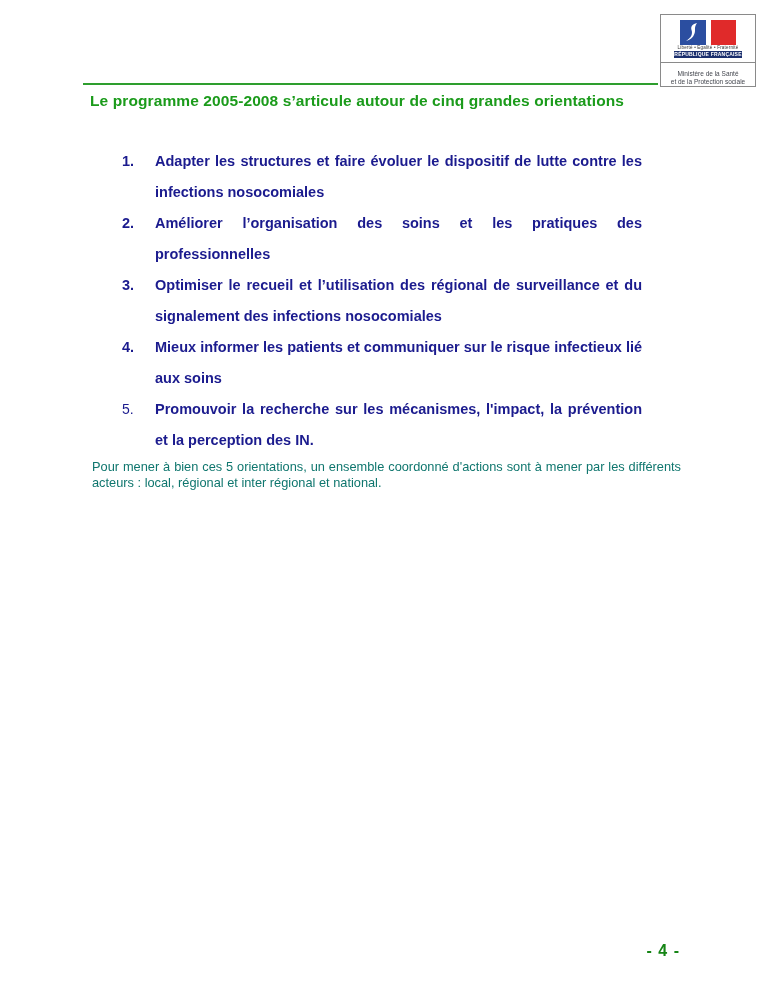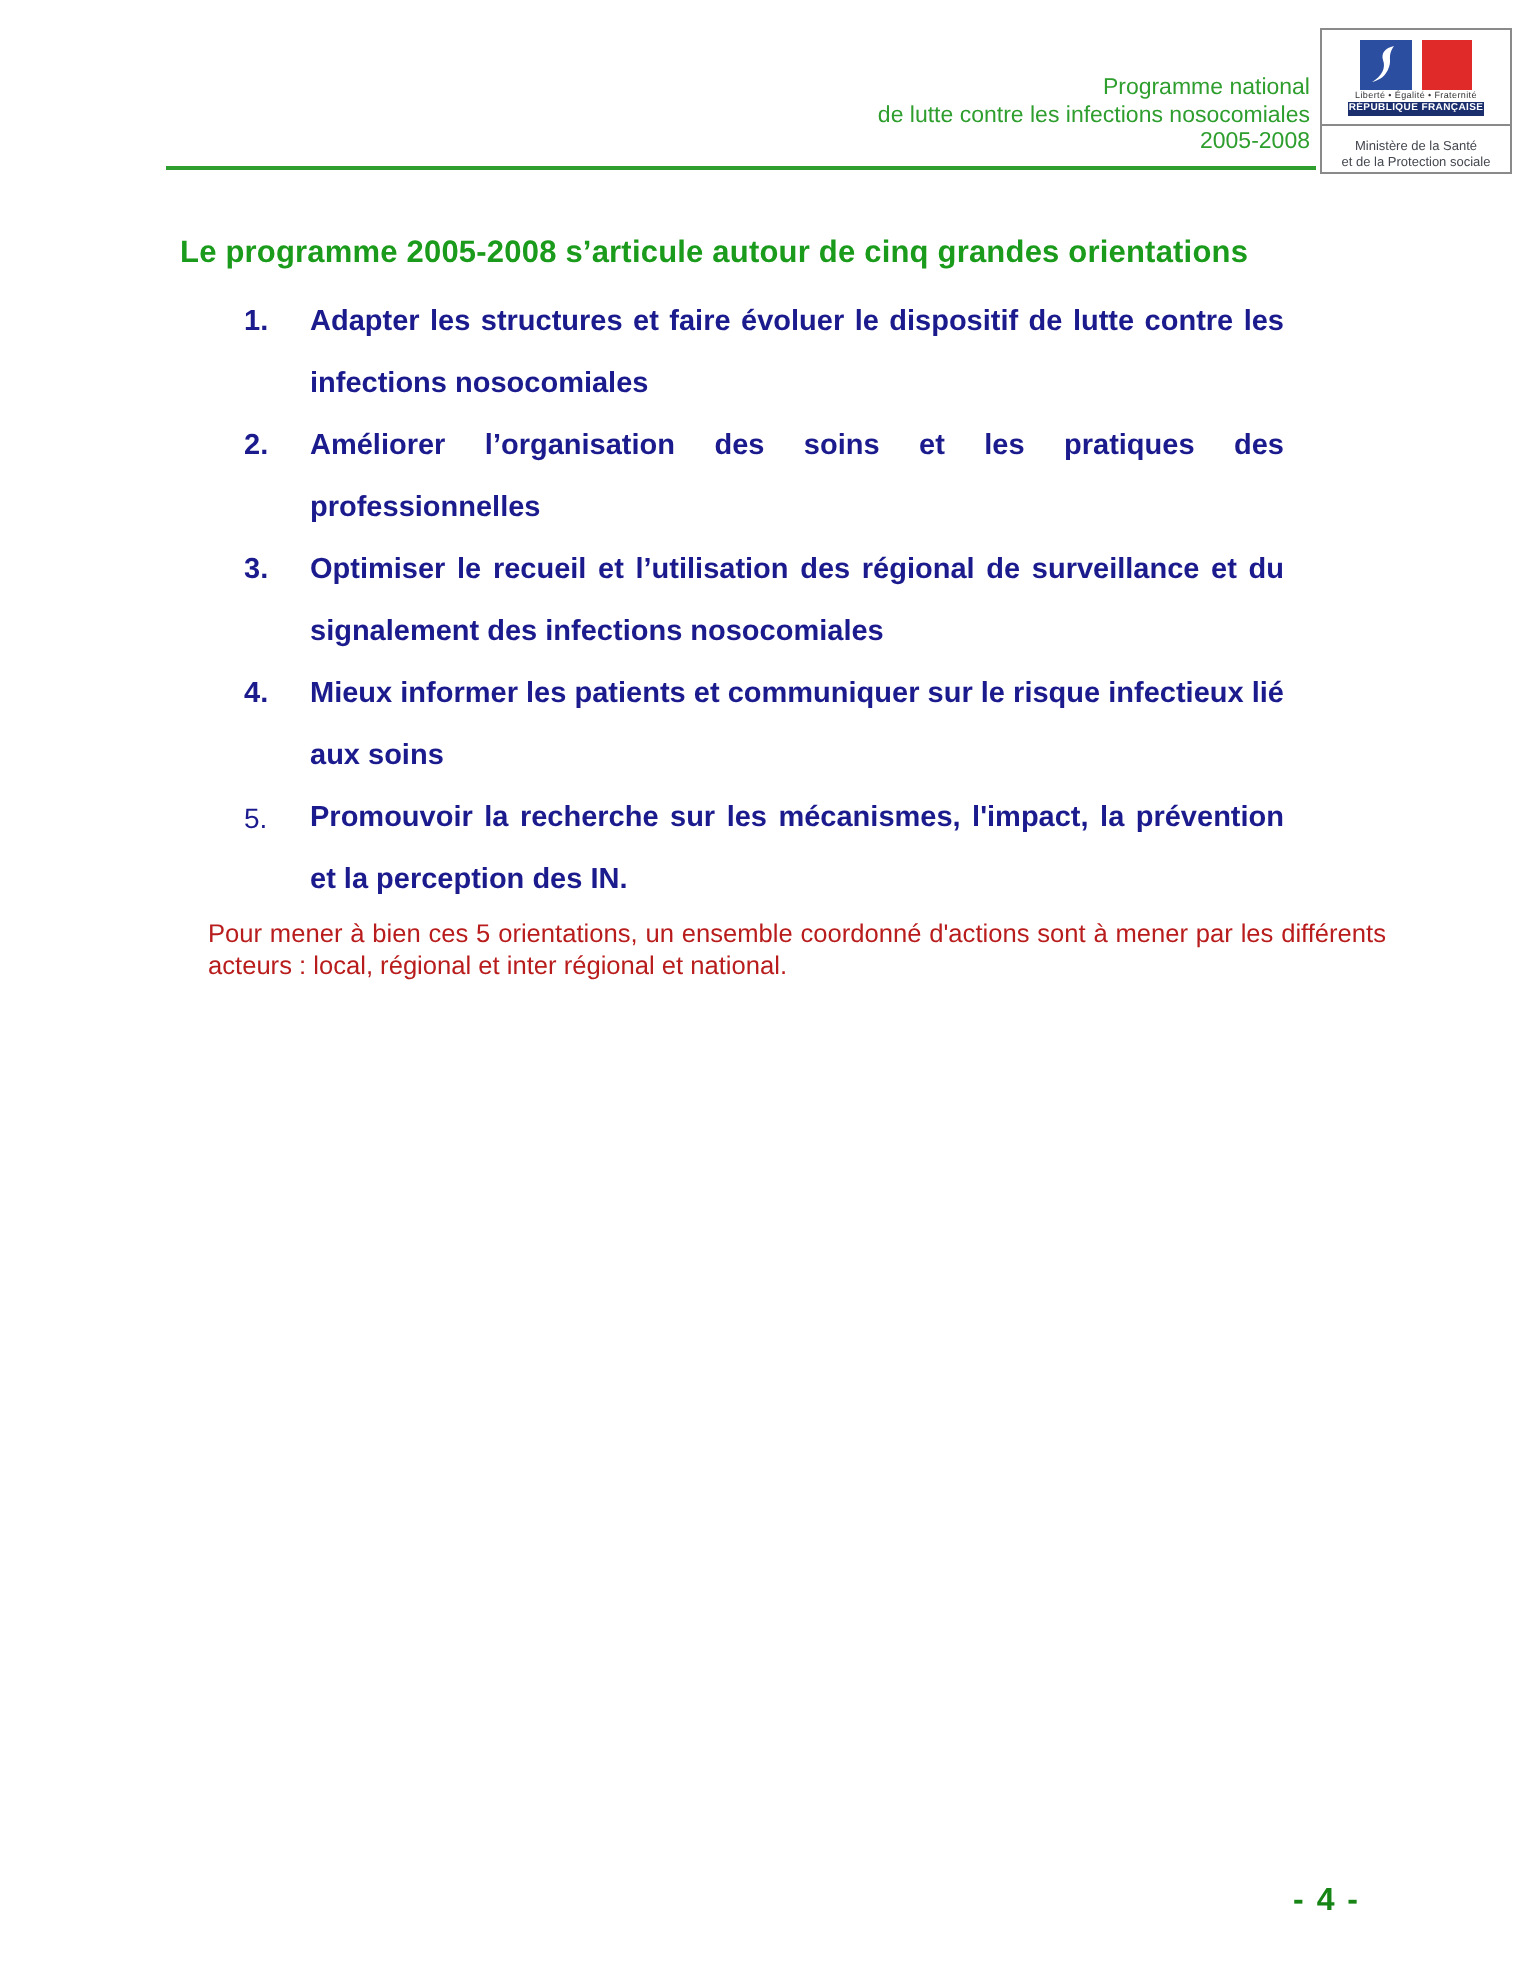--- a/index.html
+++ b/index.html
@@ -67,21 +67,20 @@
     position: absolute;
     left: 90px;
     top: 91px;
     width: 589px;
     color: #1b9b1b;
     font-size: 15.5px;
     font-weight: bold;
     line-height: 19px;
     text-align: justify;
     letter-spacing: 0.1px;
-    margin-top: 26px;
   }
 
   
   .orientations {
     position: absolute;
     left: 122px;
     top: 146px;
     width: 520px;
     color: #1b1b8e;
     font-size: 14.5px;
@@ -89,24 +88,24 @@
     line-height: 31px;
   }
   .orientation-item { display: flex; }
   .orientation-item .num { width: 33px; flex: none; }
   .orientation-item .num.num-regular { font-weight: normal; font-size: 14px; }
   .orientation-item .txt { flex: 1; text-align: justify; }
 
   
   .closing-paragraph {
     position: absolute;
-    left: 104px;
+    left: 92px;
     top: 459px;
     width: 589px;
-    color: #b91c1c;
+    color: #0f766e;
     font-size: 12.8px;
     line-height: 16px;
     text-align: justify;
   }
 
   
   .page-number {
     position: absolute;
     top: 942px;
     right: 88px;
@@ -115,25 +114,20 @@
     font-weight: bold;
     letter-spacing: 1px;
     white-space: nowrap;
   }
 </style>
 </head>
 <body>
 
 <div class="page">
 
-  <div class="header-text">
-    <div>Programme national</div>
-    <div>de lutte contre les infections nosocomiales</div>
-    <div>2005-2008</div>
-  </div>
 
   <div class="logo-box">
     <div class="marianne">
       <div class="flag">
         <div class="blue">
           <svg viewBox="0 0 26 25">
             <path d="M6 21 C11 18 13 14 11.5 10 C10.5 6.5 12.5 4 17 3 C13.5 8 16 10 14.5 13.5 C13 18 10 20 6 21 Z" fill="#ffffff"></path>
           </svg>
         </div>
         <div class="white"></div>

